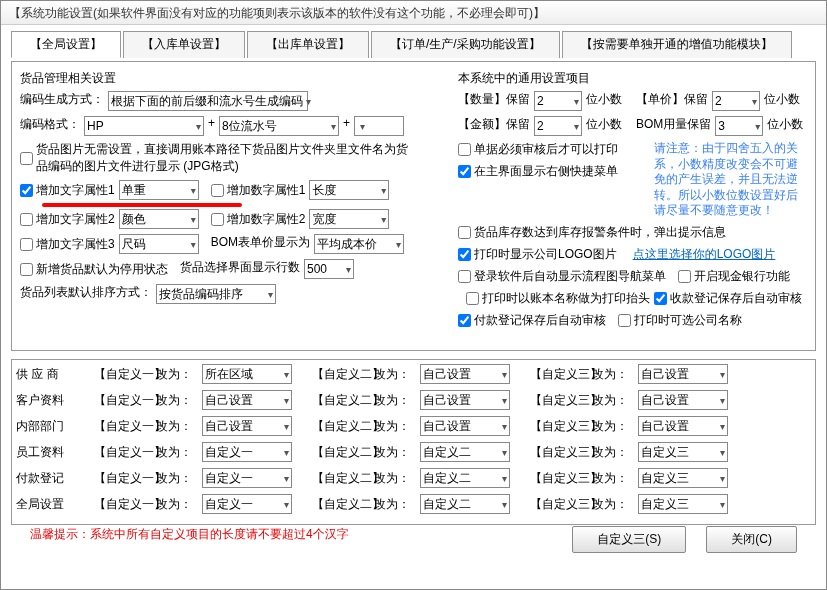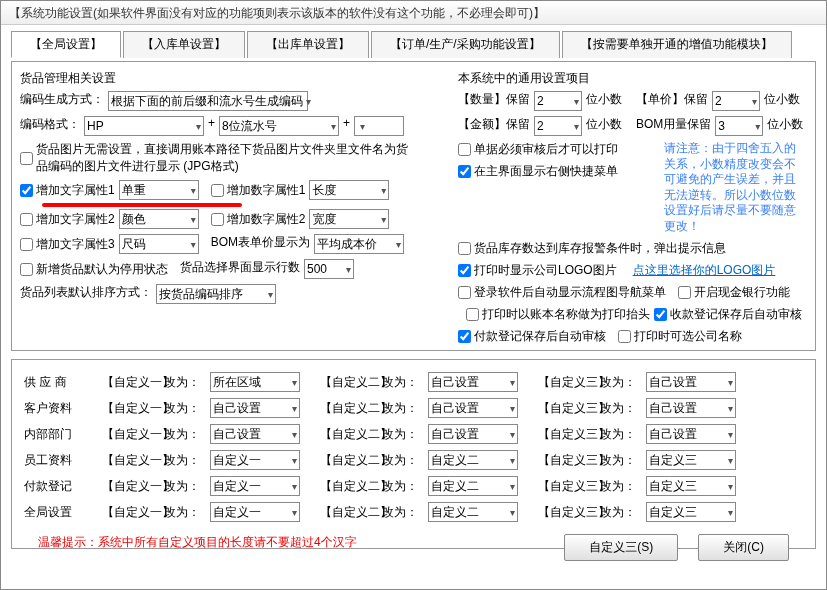--- a/index.html
+++ b/index.html
@@ -16,21 +16,21 @@
 .grouptitle { font-size: 12px; margin-bottom: 4px; }
 .row { display: flex; gap: 4px; margin-bottom: 5px; font-size: 12px; white-space: nowrap; }
 .sel { border: 1px solid #888; background: #fff; height: 20px; font-size: 12px; padding: 0 2px; display: inline-flex; align-items: center; justify-content: space-between; }
 .sel::after { content: "▾"; font-size: 10px; margin-left: 3px; color: #555; }
 .sel.w200 { width: 200px; } .sel.w60 { width: 50px; } .sel.w120 { width: 120px; } .sel.w90 { width: 90px; } .sel.w50 { width: 48px; } .sel.w80 { width: 80px; }
 .chk { display: inline-flex; align-items: center; gap: 3px; }
 .chk input { width: 13px; height: 13px; margin: 0; }
 .redmark { height: 4px; background: red; width: 200px; margin: -2px 0 2px 22px; border-radius: 2px; }
 .redtext { color: #3b82f6; font-size: 12px; line-height: 1.3; }
 .link { color: #06c; text-decoration: underline; cursor: pointer; }
-.lowerbox { border: 1px solid #999; padding: 12px; margin-top: 8px; height: 190px; }
+.lowerbox { border: 1px solid #999; padding: 4px; margin-top: 8px; height: 166px; }
 .gridrow { display: flex; align-items: center; gap: 4px; margin-bottom: 6px; font-size: 12px; white-space: nowrap; }
 .gridrow .lbl { width: 74px; } .gridrow .cust { width: 58px; } .gridrow .arrow { width: 42px; }
 .footer { display: flex; align-items: flex-start; padding: 6px 14px; gap: 20px; }
 .btn { border: 1px solid #888; background: linear-gradient(#fff,#e0e0e0); padding: 4px 24px; cursor: pointer; font-size: 12px; border-radius: 2px; }
 .spacer { flex: 1; }
 .warning { color: #e00; font-size: 12px; }
 </style>
 </head>
 <body>
 
@@ -126,21 +126,21 @@
           <span>位小数</span>
         </div>
         <div class="row">
           <span>【金额】保留</span>
           <span class="sel w50">2</span>
           <span>位小数</span>
           <span style="margin-left:10px">BOM用量保留</span>
           <span class="sel w50">3</span>
           <span>位小数</span>
         </div>
-        <div style="display:flex;gap:16px;margin-bottom:5px">
+        <div style="display:flex;gap:6px;margin-bottom:5px">
           <div style="flex:0 0 190px">
             <div class="row">
                 <label class="chk">
                   <input type="checkbox" style="">
                   <span>单据必须审核后才可以打印</span>
                 </label>
               </div>
             <div class="row">
                 <label class="chk">
                   <input type="checkbox" checked="" style="">

